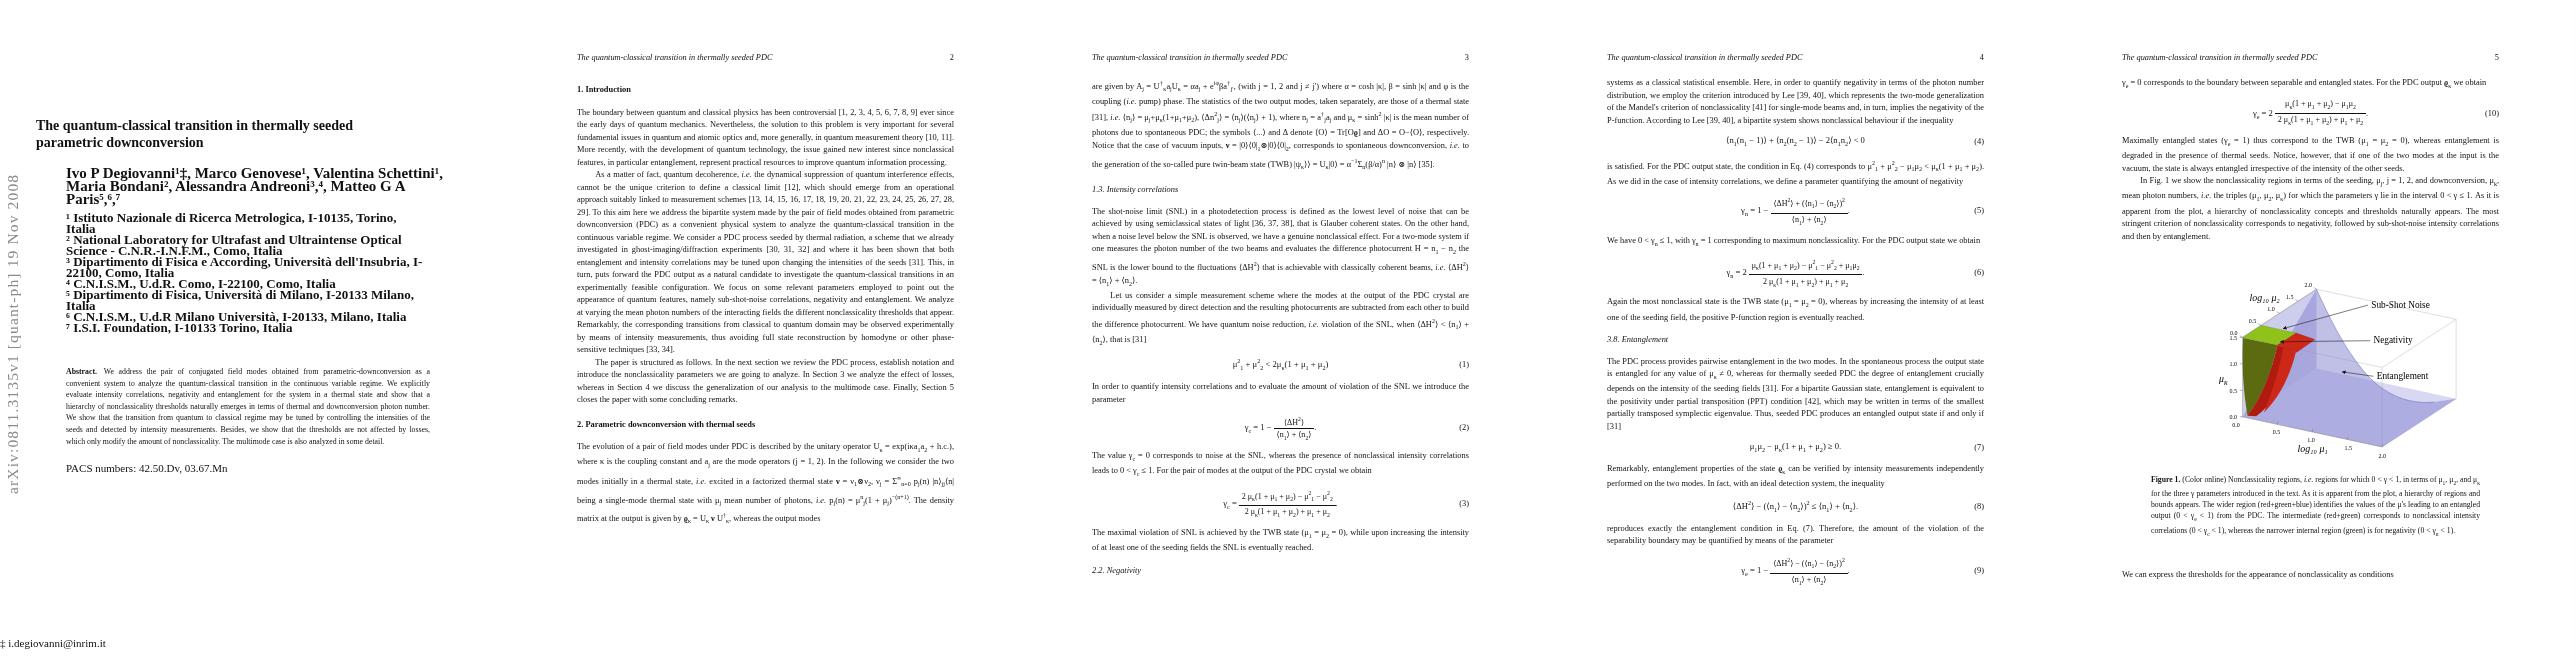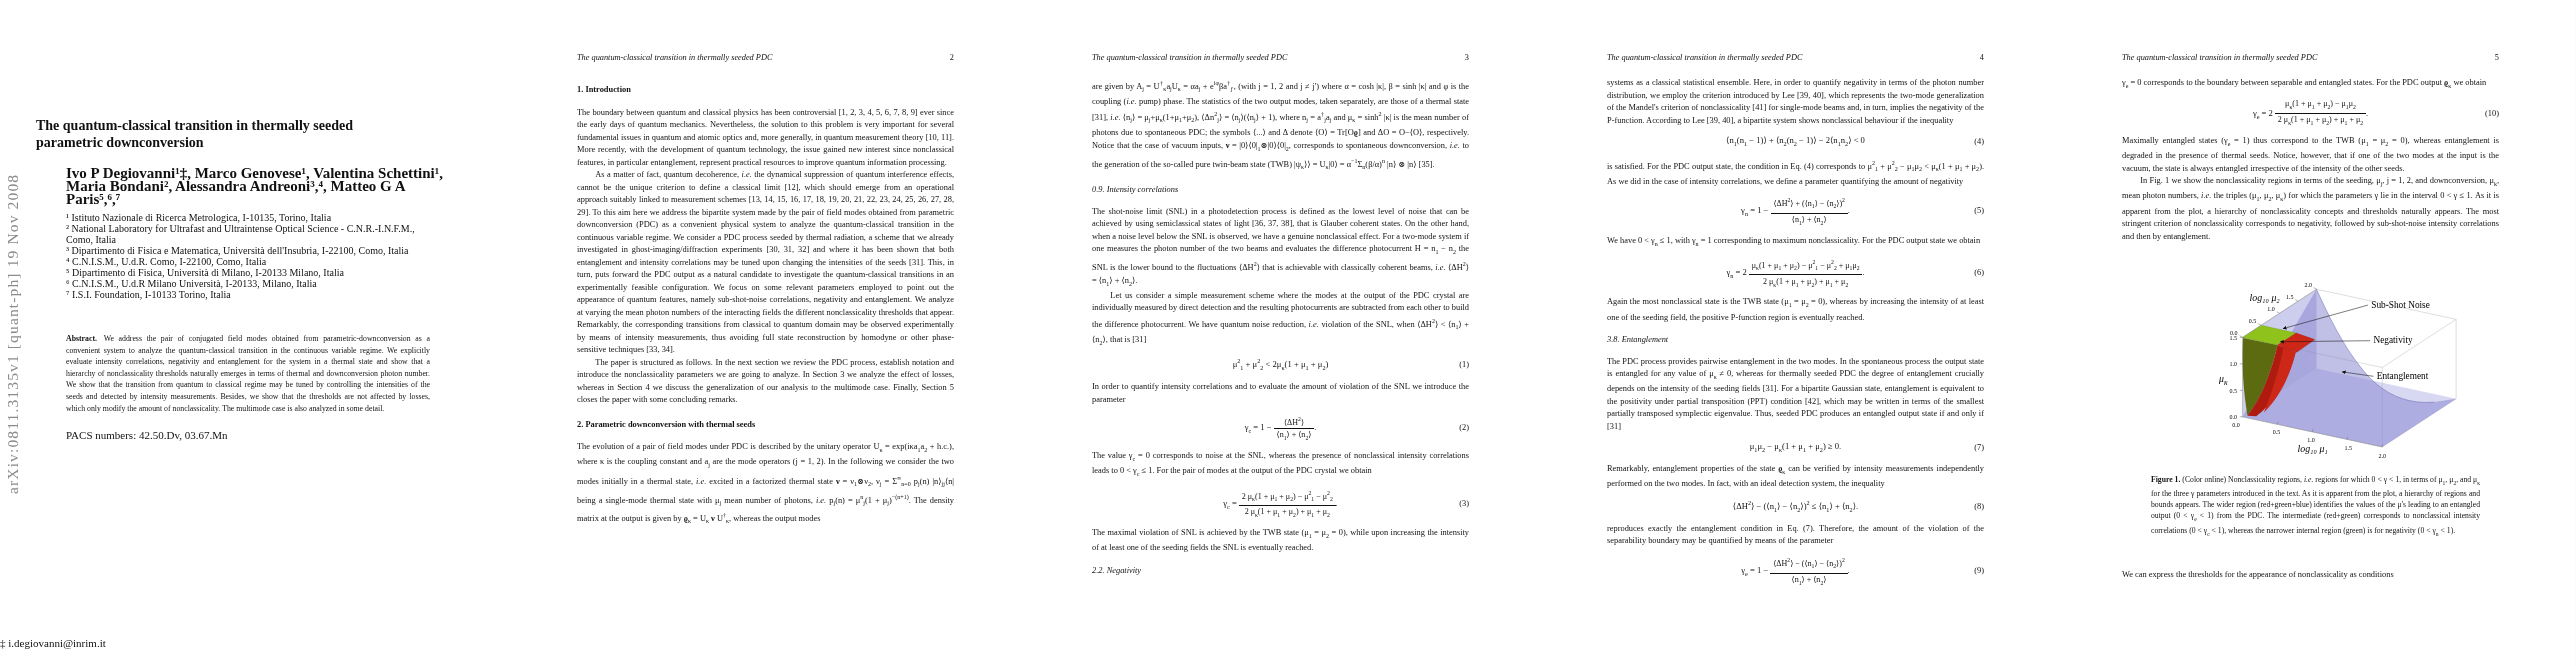--- a/index.html
+++ b/index.html
@@ -13,21 +13,21 @@
   
   .arxiv-stamp{
     position:absolute;left:4.4px;top:0;height:667px;width:25.6px;
     writing-mode:vertical-rl;transform:rotate(180deg);
     text-align:center;font-size:15.6px;letter-spacing:1.1px;color:#8b8b8b;white-space:nowrap;
   }
   .title-page{position:absolute;left:32px;top:0;width:417px;}
   .paper-title{margin:117px 0 0 4px;font-size:14px;line-height:17px;font-weight:bold;width:370px;}
   .authors{margin:0 0 0 34px;font-weight:bold;font-size:15px;line-height:13.3px;}
   .authors.first{margin-top:15.6px;}
-  .affiliations{margin:5.6px 0 0 34px;font-size:10px;line-height:11px;width:358px;}
+  .affiliations{margin:5.6px 0 0 34px;font-size:13px;line-height:11px;width:358px;font-weight:bold;}
   .abstract{margin:33px 0 0 34px;width:364px;font-size:7.8px;line-height:11.6px;text-align:justify;}
   .abs-label{margin-right:6.7px;}
   .pacs{margin:15px 0 0 34px;font-size:11px;}
   .footnote{position:absolute;left:0;top:637px;font-size:11px;}
 
   
   .running-head{
     position:absolute;top:53px;left:62px;width:377px;
     display:flex;justify-content:space-between;font-size:8.3px;
   }
@@ -63,21 +63,21 @@
 
   <section class="page">
     <div class="arxiv-stamp">arXiv:0811.3135v1  [quant-ph]  19 Nov 2008</div>
     <div class="title-page">
       <h1 class="paper-title">The quantum-classical transition in thermally seeded parametric downconversion</h1>
       <div class="authors first">Ivo P Degiovanni¹‡, Marco Genovese¹, Valentina Schettini¹,</div>
       <div class="authors">Maria Bondani², Alessandra Andreoni³,⁴, Matteo G A Paris⁵,⁶,⁷</div>
       <div class="affiliations">
           <div class="affil">¹ Istituto Nazionale di Ricerca Metrologica, I-10135, Torino, Italia</div>
           <div class="affil">² National Laboratory for Ultrafast and Ultraintense Optical Science - C.N.R.-I.N.F.M., Como, Italia</div>
-          <div class="affil">³ Dipartimento di Fisica e Matematica, Università dell'Insubria, I-22100, Como, Italia</div>
+          <div class="affil">³ Dipartimento di Fisica e According, Università dell'Insubria, I-22100, Como, Italia</div>
           <div class="affil">⁴ C.N.I.S.M., U.d.R. Como, I-22100, Como, Italia</div>
           <div class="affil">⁵ Dipartimento di Fisica, Università di Milano, I-20133 Milano, Italia</div>
           <div class="affil">⁶ C.N.I.S.M., U.d.R Milano Università, I-20133, Milano, Italia</div>
           <div class="affil">⁷ I.S.I. Foundation, I-10133 Torino, Italia</div>
         </div>
       <p class="abstract"><b class="abs-label">Abstract.</b><span>We address the pair of conjugated field modes obtained from parametric-downconversion as a convenient system to analyze the quantum-classical transition in the continuous variable regime. We explicitly evaluate intensity correlations, negativity and entanglement for the system in a thermal state and show that a hierarchy of nonclassicality thresholds naturally emerges in terms of thermal and downconversion photon number. We show that the transition from quantum to classical regime may be tuned by controlling the intensities of the seeds and detected by intensity measurements. Besides, we show that the thresholds are not affected by losses, which only modify the amount of nonclassicality. The multimode case is also analyzed in some detail.</span></p>
       <div class="pacs">PACS numbers: 42.50.Dv, 03.67.Mn</div>
     </div>
     <div class="footnote title-page">‡ i.degiovanni@inrim.it</div>
   </section>
@@ -97,21 +97,21 @@
       </div>
   </section>
 
   <section class="page">
     <header class="running-head">
       <span class="rh-title">The quantum-classical transition in thermally seeded PDC</span>
       <span class="rh-num">3</span>
     </header>
     <div class="page-body">
         <div class="para">are given by A<sub>j</sub> = U<sup>†</sup><sub>κ</sub>a<sub>j</sub>U<sub>κ</sub> = αa<sub>j</sub> + e<sup>iφ</sup>βa<sup>†</sup><sub>j′</sub>, (with j = 1, 2 and j ≠ j′) where α = cosh |κ|, β = sinh |κ| and φ is the coupling (<i>i.e.</i>  pump) phase.  The statistics of the two output modes, taken separately, are those of a thermal state [31], <i>i.e.</i>  ⟨n<sub>j</sub>⟩ = μ<sub>j</sub>+μ<sub>κ</sub>(1+μ<sub>1</sub>+μ<sub>2</sub>), ⟨Δn<sup>2</sup><sub>j</sub>⟩ = ⟨n<sub>j</sub>⟩(⟨n<sub>j</sub>⟩ + 1), where n<sub>j</sub> = a<sup>†</sup><sub>j</sub>a<sub>j</sub> and μ<sub>κ</sub> = sinh<sup>2</sup> |κ| is the mean number of photons due to spontaneous PDC; the symbols ⟨...⟩ and Δ denote ⟨O⟩ = Tr[O<b>ϱ</b>] and ΔO = O−⟨O⟩, respectively.  Notice that the case of vacuum inputs, <b>ν</b> = |0⟩⟨0|<sub>1</sub>⊗|0⟩⟨0|<sub>2</sub>, corresponds to spontaneous downconversion, <i>i.e.</i>  to the generation of the so-called pure twin-beam state (TWB) |ψ<sub>κ</sub>⟩⟩ = U<sub>κ</sub>|0⟩ = α<sup>−1</sup>Σ<sub>n</sub>(β/α)<sup>n</sup> |n⟩ ⊗ |n⟩ [35].</div>
-        <div class="subsec">0.9. Intensity correlations</div>
+        <div class="subsec">1.3. Intensity correlations</div>
         <div class="para">The shot-noise limit (SNL) in a photodetection process is defined as the lowest level of noise that can be achieved by using semiclassical states of light [36, 37, 38], that is Glauber coherent states.  On the other hand, when a noise level below the SNL is observed, we have a genuine nonclassical effect.  For a two-mode system if one measures the photon number of the two beams and evaluates the difference photocurrent H = n<sub>1</sub> − n<sub>2</sub> the SNL is the lower bound to the fluctuations ⟨ΔH<sup>2</sup>⟩ that is achievable with classically coherent beams, <i>i.e.</i> ⟨ΔH<sup>2</sup>⟩ = ⟨n<sub>1</sub>⟩ + ⟨n<sub>2</sub>⟩.</div>
         <div class="para indent">Let us consider a simple measurement scheme where the modes at the output of the PDC crystal are individually measured by direct detection and the resulting photocurrents are subtracted from each other to build the difference photocurrent.  We have quantum noise reduction, <i>i.e.</i>  violation of the SNL, when ⟨ΔH<sup>2</sup>⟩ &lt; ⟨n<sub>1</sub>⟩ + ⟨n<sub>2</sub>⟩, that is [31]</div>
         <div class="eq-row"><span class="eq-body">μ<sup>2</sup><sub>1</sub> + μ<sup>2</sup><sub>2</sub> &lt; 2μ<sub>κ</sub>(1 + μ<sub>1</sub> + μ<sub>2</sub>)</span><span class="eq-num">(1)</span></div>
         <div class="para">In order to quantify intensity correlations and to evaluate the amount of violation of the SNL we introduce the parameter</div>
         <div class="eq-row"><span class="eq-body">γ<sub>c</sub> = 1 − <span class="frac"><span class="top">⟨ΔH<sup>2</sup>⟩</span><span class="bot">⟨n<sub>1</sub>⟩ + ⟨n<sub>2</sub>⟩</span></span>.</span><span class="eq-num">(2)</span></div>
         <div class="para">The value γ<sub>c</sub> = 0 corresponds to noise at the SNL, whereas the presence of nonclassical intensity correlations leads to 0 &lt; γ<sub>c</sub> ≤ 1.  For the pair of modes at the output of the PDC crystal we obtain</div>
         <div class="eq-row"><span class="eq-body">γ<sub>c</sub> = <span class="frac"><span class="top">2 μ<sub>κ</sub>(1 + μ<sub>1</sub> + μ<sub>2</sub>) − μ<sup>2</sup><sub>1</sub> − μ<sup>2</sup><sub>2</sub></span><span class="bot">2 μ<sub>κ</sub>(1 + μ<sub>1</sub> + μ<sub>2</sub>) + μ<sub>1</sub> + μ<sub>2</sub></span></span>.</span><span class="eq-num">(3)</span></div>
         <div class="para">The maximal violation of SNL is achieved by the TWB state (μ<sub>1</sub> = μ<sub>2</sub> = 0), while upon increasing the intensity of at least one of the seeding fields the SNL is eventually reached.</div>
         <div class="subsec">2.2. Negativity</div>
       </div>

